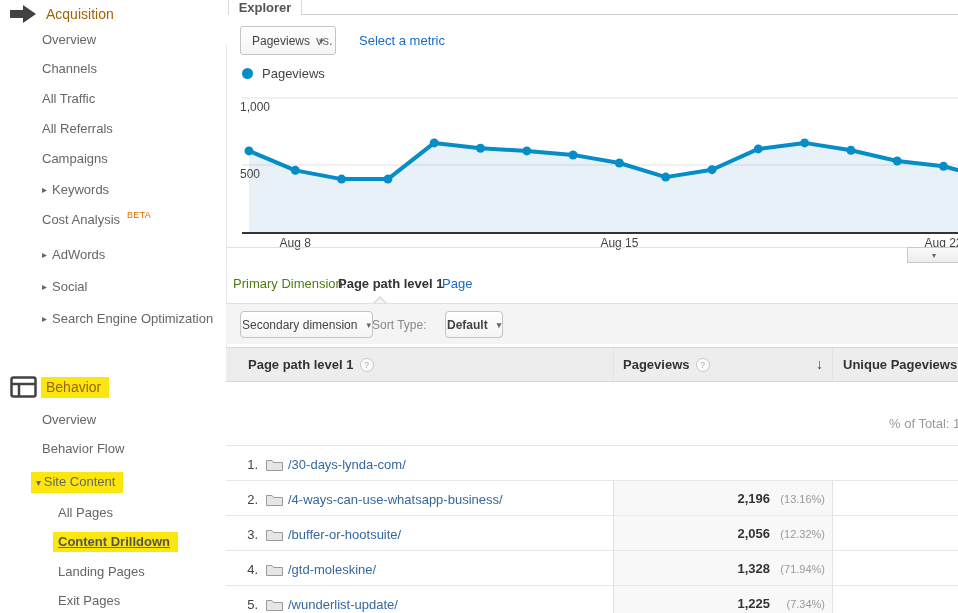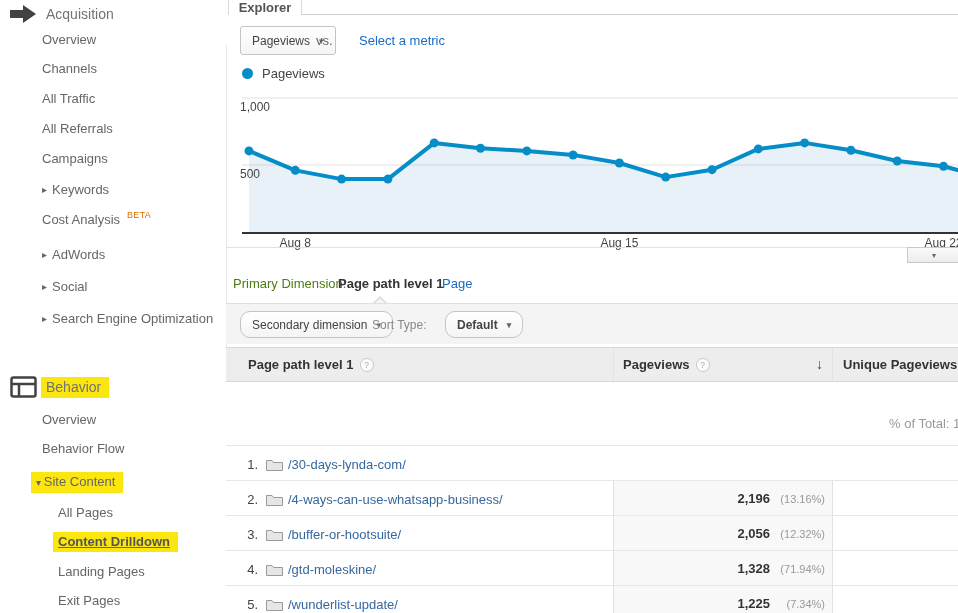--- a/index.html
+++ b/index.html
@@ -2,21 +2,21 @@
 <html><head>
 <meta charset="utf-8">
 <style>
   * { margin:0; padding:0; box-sizing:border-box; }
   html,body { width:958px; height:613px; overflow:hidden; background:#fff;
     font-family:"Liberation Sans", sans-serif; position:relative; }
 
   
   #sidebar { position:absolute; left:0; top:0; width:226px; height:613px; background:#fff; }
   .side-header { position:absolute; left:10px; display:flex; align-items:center; gap:9px;
-    font-size:14px; color:#737373; cursor:pointer; }
+    font-size:14px; color:#a16207; cursor:pointer; }
   .side-ic svg { display:block; }
   .side-item { position:absolute; font-size:13px; color:#666; display:flex;
     align-items:flex-start; gap:5px; line-height:15px; cursor:pointer; white-space:nowrap; }
   .side-item .wrap2 { white-space:normal; width:118px; }
   .tri { font-size:10px; color:#666; line-height:15px; }
   .hl { background:#fbe70f; display:inline-block; padding:2px 8px 3px 5px; margin:-2px -8px -3px -5px; }
   .active-item { font-weight:bold; color:#555; }
   .beta { color:#dd6f00; font-size:9px; margin-left:2px; position:relative; top:-4px; letter-spacing:.3px; }
 
   
@@ -49,22 +49,22 @@
   .dim-active { position:absolute; left:112px; font-weight:bold; color:#333; cursor:pointer; }
   .dim-alt { position:absolute; left:216px; color:#1b6ac6; cursor:pointer; }
   .notch-o { position:absolute; left:146px; top:296px; width:0; height:0;
     border-left:8px solid transparent; border-right:8px solid transparent; border-bottom:8px solid #d9d9d9; }
   .notch-i { position:absolute; left:148px; top:298px; width:0; height:0;
     border-left:6px solid transparent; border-right:6px solid transparent; border-bottom:6px solid #f4f4f4; }
 
   .toolbar { position:absolute; left:0; top:303px; width:100%; height:41px; background:#f4f4f4;
     border-top:1px solid #e0e0e0; }
   .tb-btn { position:absolute; top:7px; height:27px; display:inline-flex; align-items:center;
-    gap:9px; padding:0 11px; background:linear-gradient(#ffffff,#f4f4f4); border:1px solid #c4c4c4;
-    border-radius:10px; font-size:12px; color:#444; cursor:pointer; }
+    gap:9px; padding:0 1px; background:linear-gradient(#ffffff,#f4f4f4); border:1px solid #c4c4c4;
+    border-radius:4px; font-size:12px; color:#444; cursor:pointer; }
   #btn-secdim { left:14px; }
   .sort-label { position:absolute; left:146px; top:14px; font-size:12px; color:#888; }
   #btn-sort { left:219px;font-weight:bold; }
 
   
   #table { position:absolute; left:0; top:347px; width:732px; }
   .t-head { position:relative; height:35px; background:#ededed;
     border-top:1px solid #d7d7d7; border-bottom:1px solid #d7d7d7; }
   .t-sum { position:relative; height:64px; background:#fff; border-bottom:1px solid #e7e7e7; }
   .t-row { position:relative; height:35px; background:#fff; border-bottom:1px solid #e7e7e7; }

